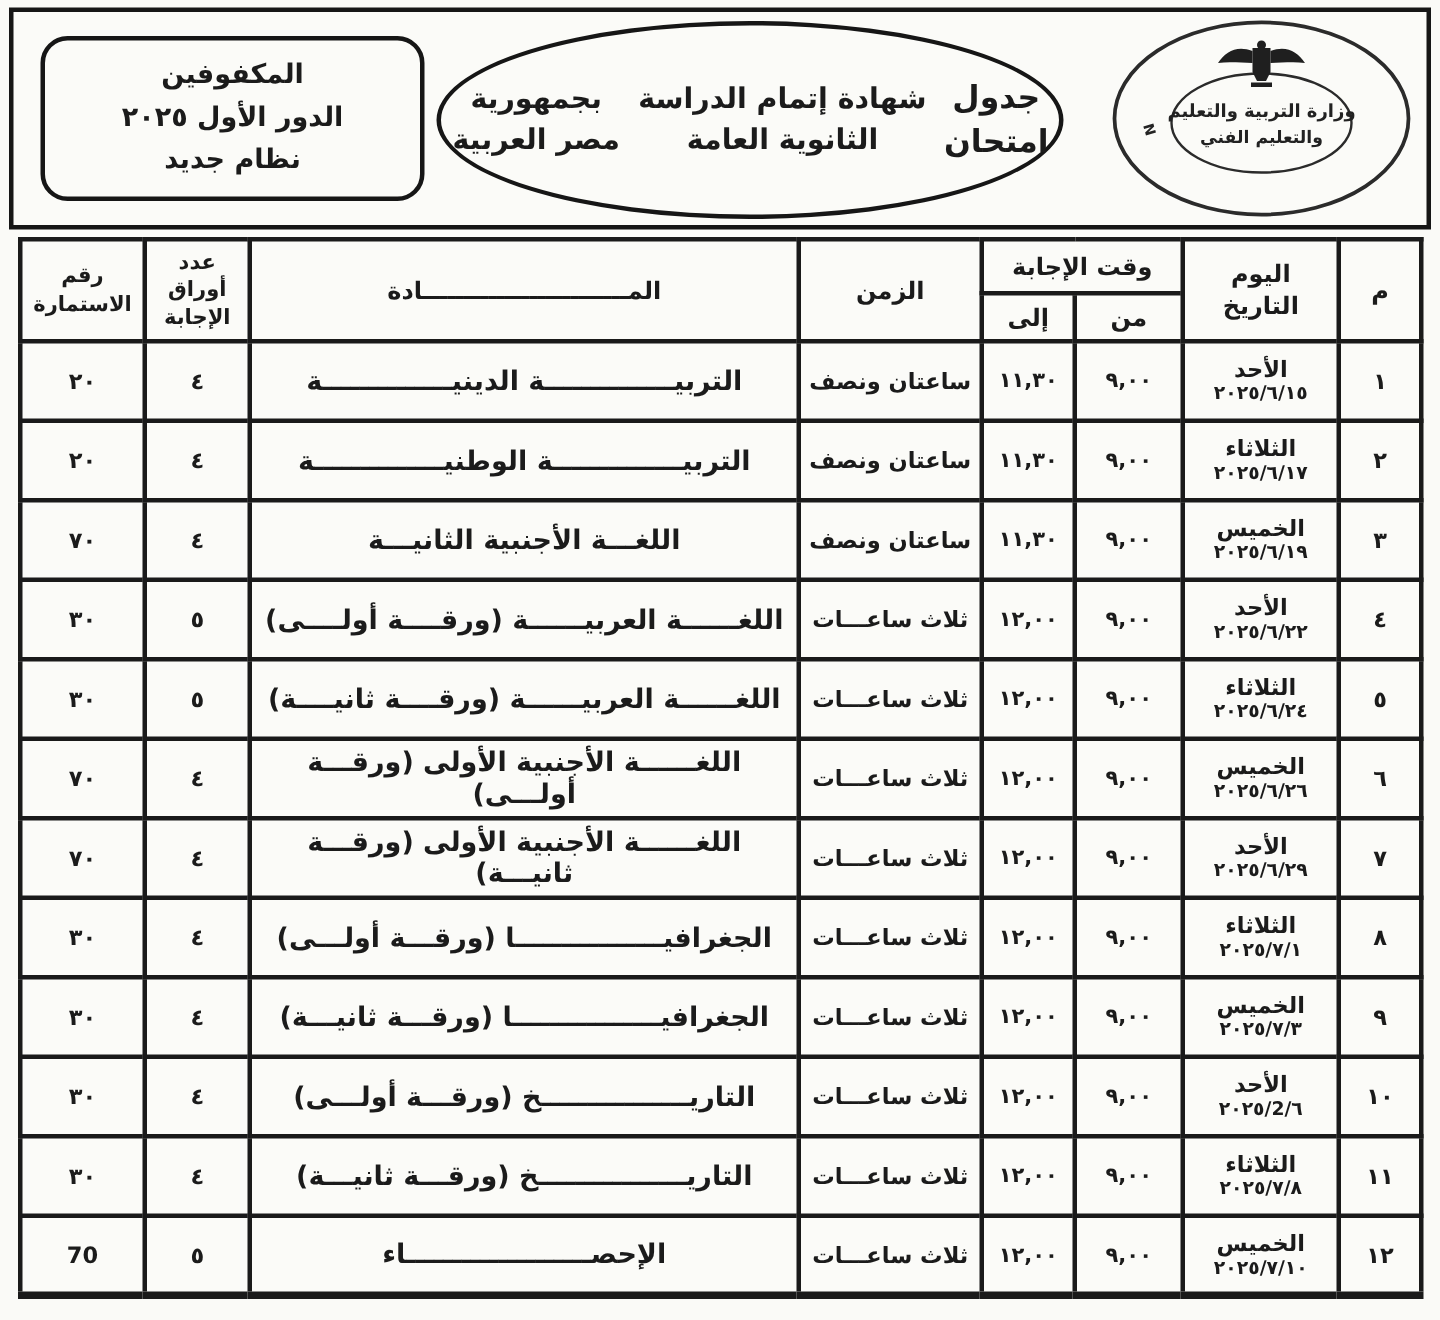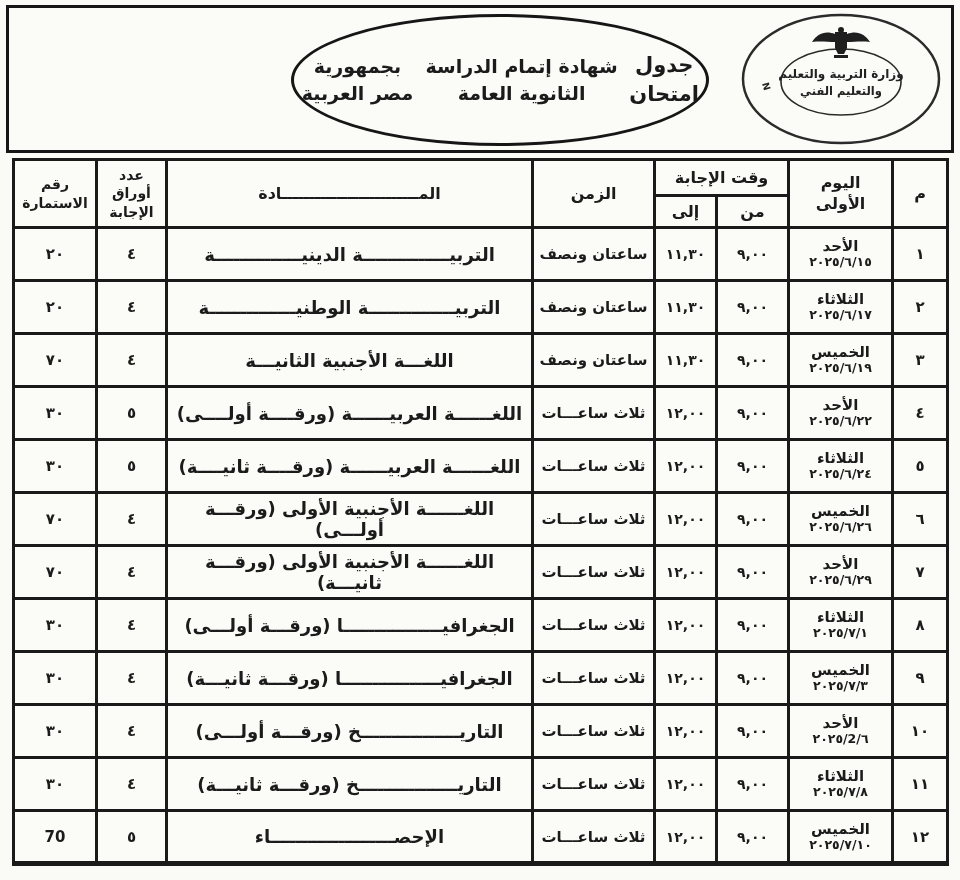--- a/index.html
+++ b/index.html
@@ -62,20 +62,25 @@
   td.c-num{font-size:15px;}
   .hdr-2line div{line-height:1.3;}
 </style>
 </head>
 <body>
 
 <div class="page">
 
   <div class="header-band">
 
+    <div class="category-box">
+      <div>المكفوفين</div>
+      <div>الدور الأول ٢٠٢٥</div>
+      <div>نظام جديد</div>
+    </div>
 
     <div class="title-oval">
       <div class="t1">جدول امتحان</div>
       <div class="t2">شهادة إتمام الدراسة الثانوية العامة</div>
       <div class="t3">بجمهورية مصر العربية</div>
     </div>
 
     <svg class="seal" viewBox="0 0 212 142">
       <ellipse cx="106" cy="71" rx="98" ry="64" fill="none" stroke="#2b2b2b" stroke-width="2.5"></ellipse>
       <ellipse cx="106" cy="74" rx="60" ry="33" fill="none" stroke="#2b2b2b" stroke-width="1.6"></ellipse>
@@ -108,21 +113,21 @@
       <col style="width:122px">
         <col style="width:366px">
         <col style="width:70px">
         <col style="width:83px">
     </colgroup>
     <thead>
       <tr class="h1">
         <th rowspan="2">م</th>
         <th rowspan="2" class="hdr-2line">
           <div>اليوم</div>
-          <div>الأولى</div>
+          <div>التاريخ</div>
         </th>
         <th colspan="2">وقت الإجابة</th>
         <th rowspan="2">الزمن</th>
         <th rowspan="2">المـــــــــــــــــــــــــادة</th>
         <th rowspan="2" class="small hdr-2line">
           <div>عدد</div>
           <div>أوراق</div>
           <div>الإجابة</div>
         </th>
         <th rowspan="2" class="small hdr-2line">

